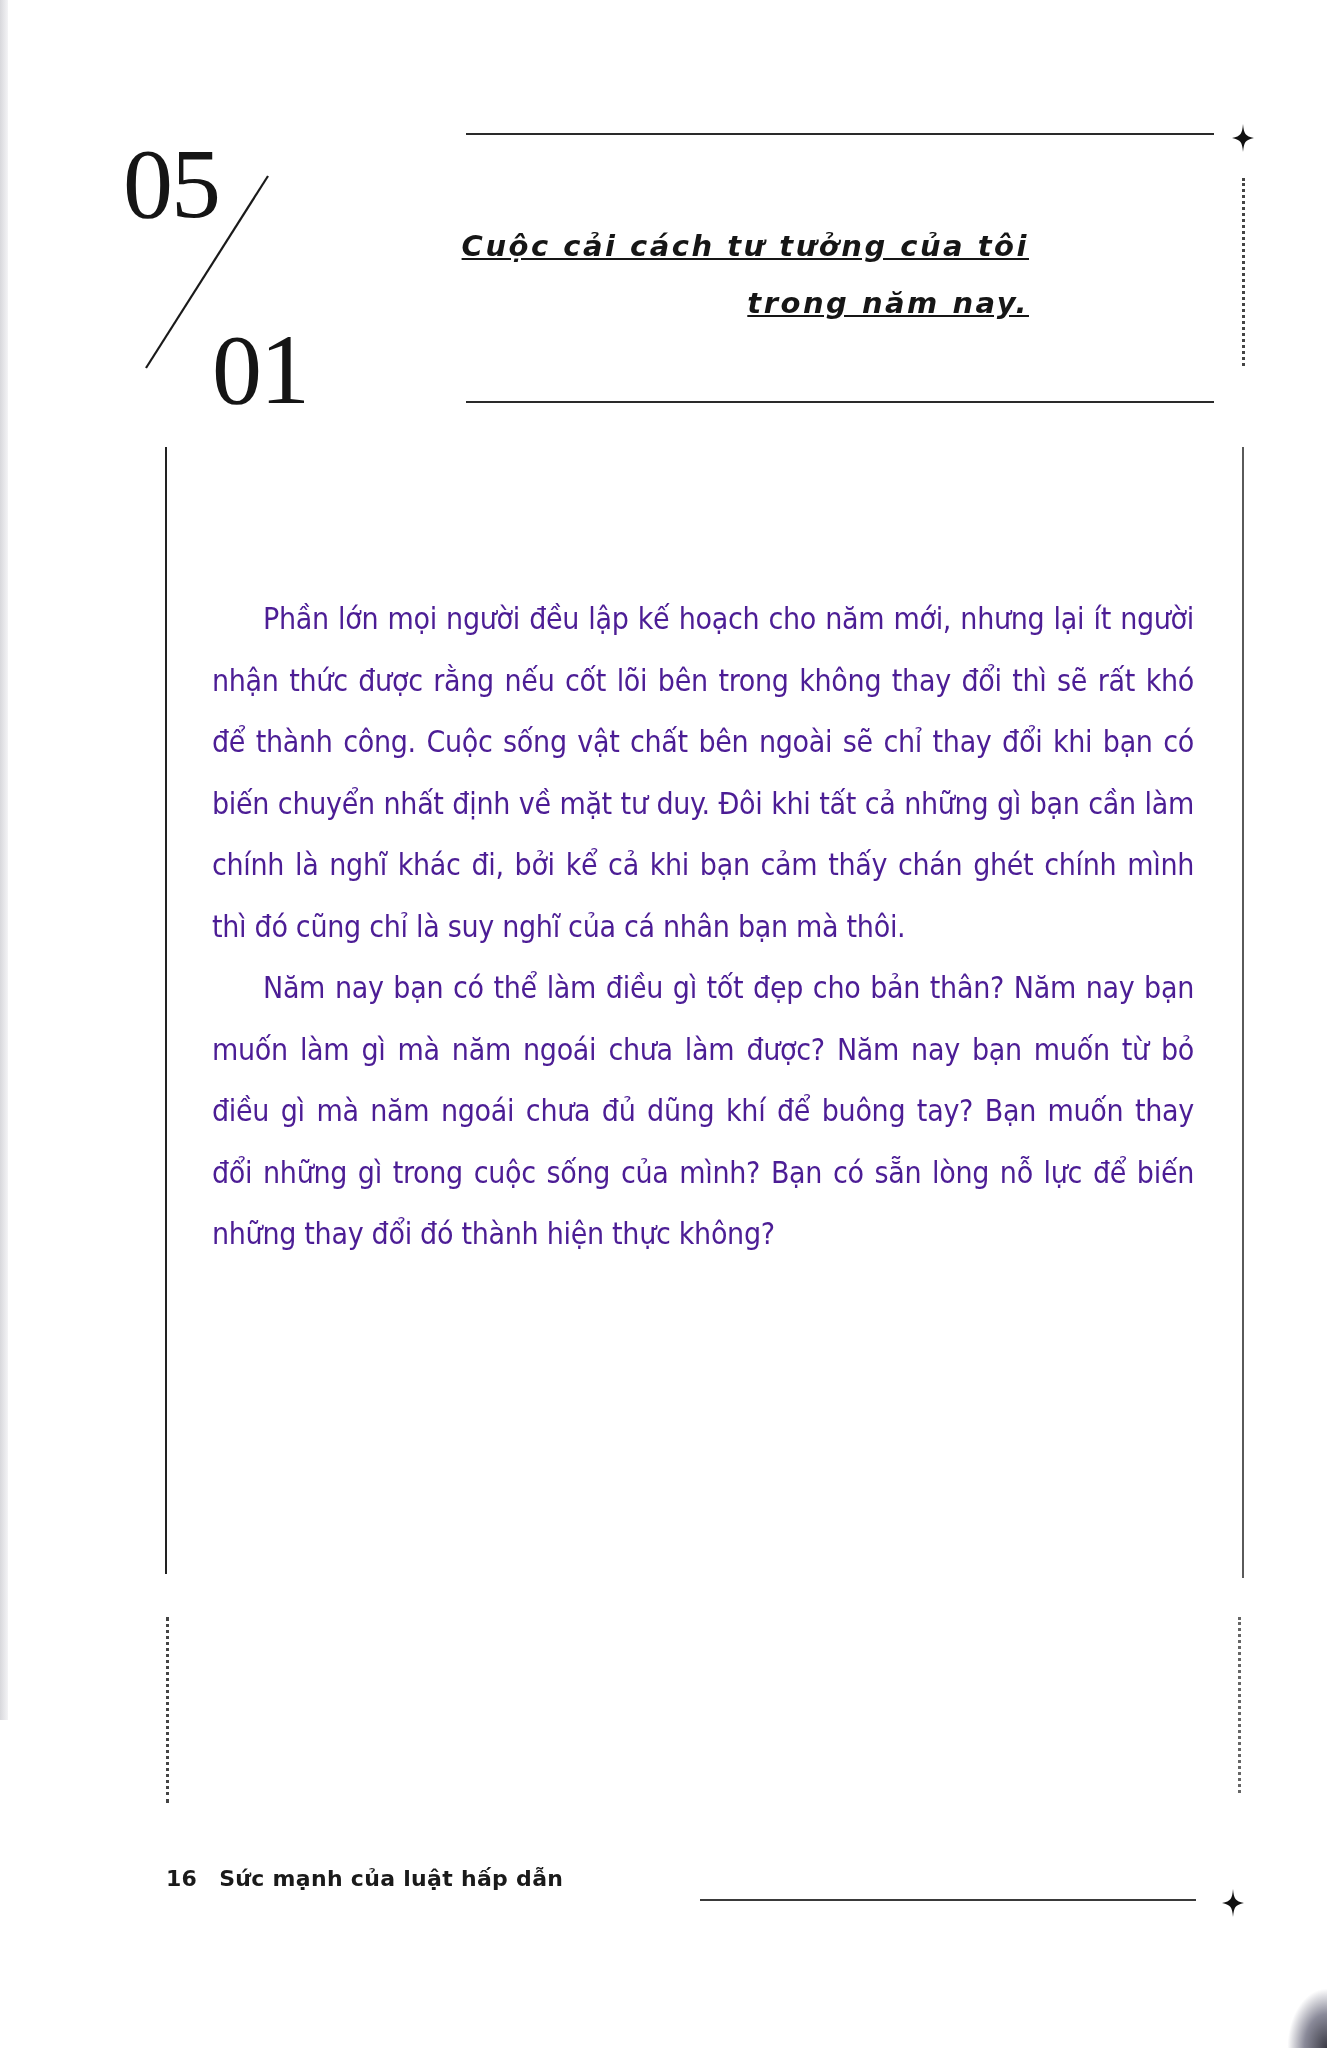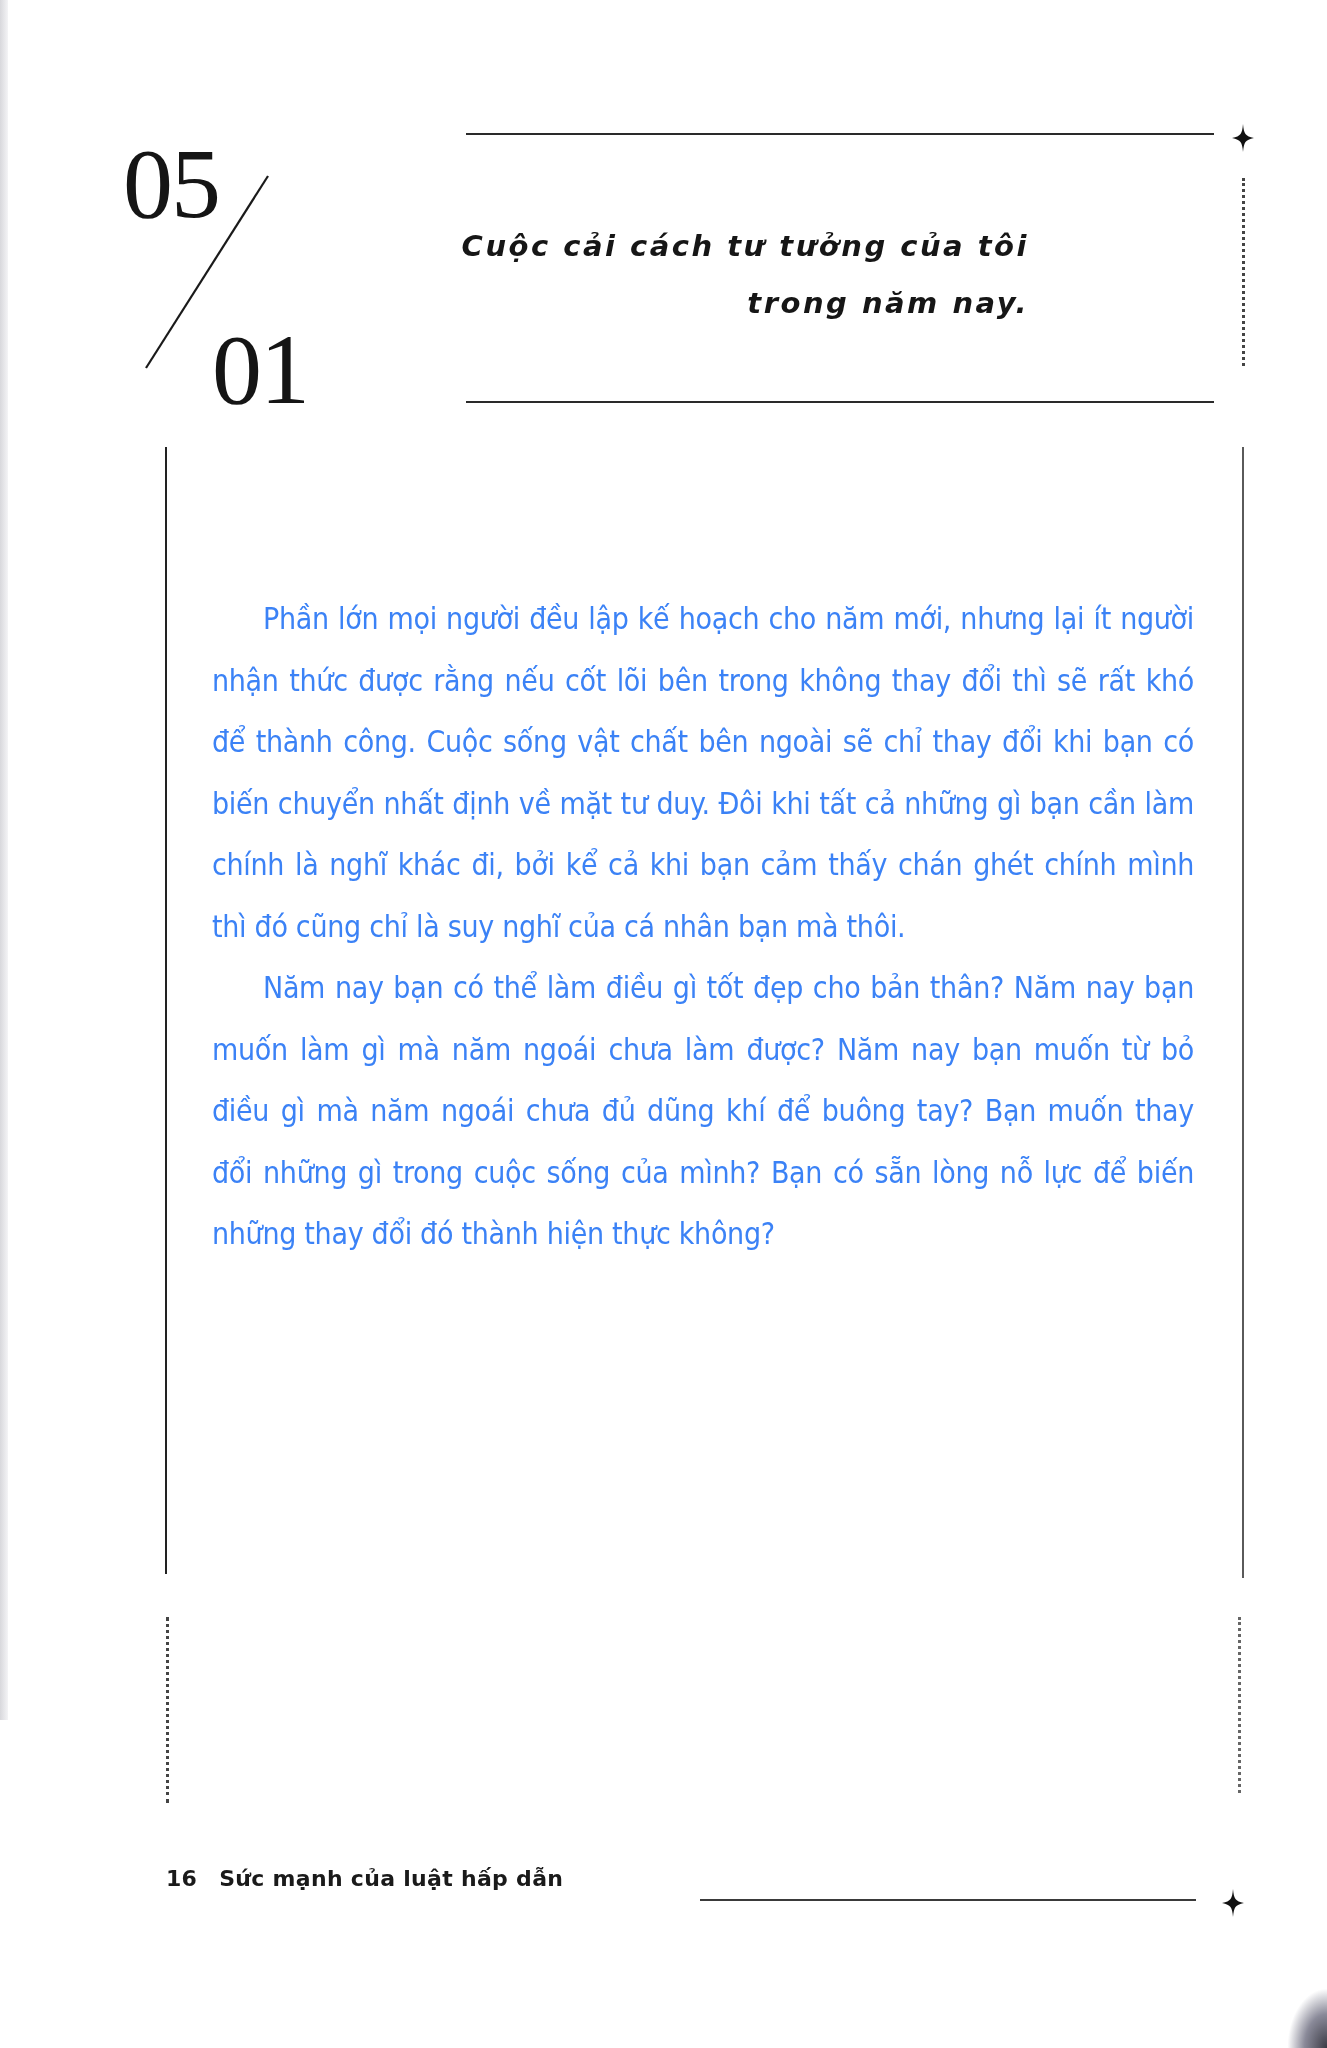--- a/index.html
+++ b/index.html
@@ -20,26 +20,26 @@
   .hline { height: 2px; background: #2a2a2a; }
   .vline { width: 2px; background: #222; }
   .vline.light { background: #5a5a5a; }
   .dots {
     width: 0; border-left: 3px dotted #444;
   }
   .star { width: 22px; height: 28px; }
   .subtitle {
     right: 298px; top: 218px; width: 620px; text-align: right;
     font-family: "DejaVu Sans", sans-serif; font-style: italic; font-weight: bold;
-    font-size: 29px; line-height: 57px; letter-spacing: 2.5px; color: #161616;
+    font-size: 29px; line-height: 57px; letter-spacing: 2.5px; color: #161616; text-decoration: underline;
   }
   .body-text {
     left: 212px; top: 588px; width: 982px;
     font-family: "DejaVu Sans", sans-serif; font-size: 30px; line-height: 61.5px;
-    text-align: justify; color: #3b82f6; letter-spacing: -0.3px;
+    text-align: justify; color: #4c1d95; letter-spacing: -0.3px;
     font-stretch: condensed;
   }
   .body-text p { margin: 0 0 0 0; text-indent: 51px; }
   .body-text p + p { margin-top: 0px; }
   .footer {
     left: 166px; top: 1866px;
     font-family: "DejaVu Sans", sans-serif; font-size: 22px; font-weight: bold; color: #1a1a1a;
     letter-spacing: 0.3px;
   }
   .footer .page-no { margin-right: 14px; }

